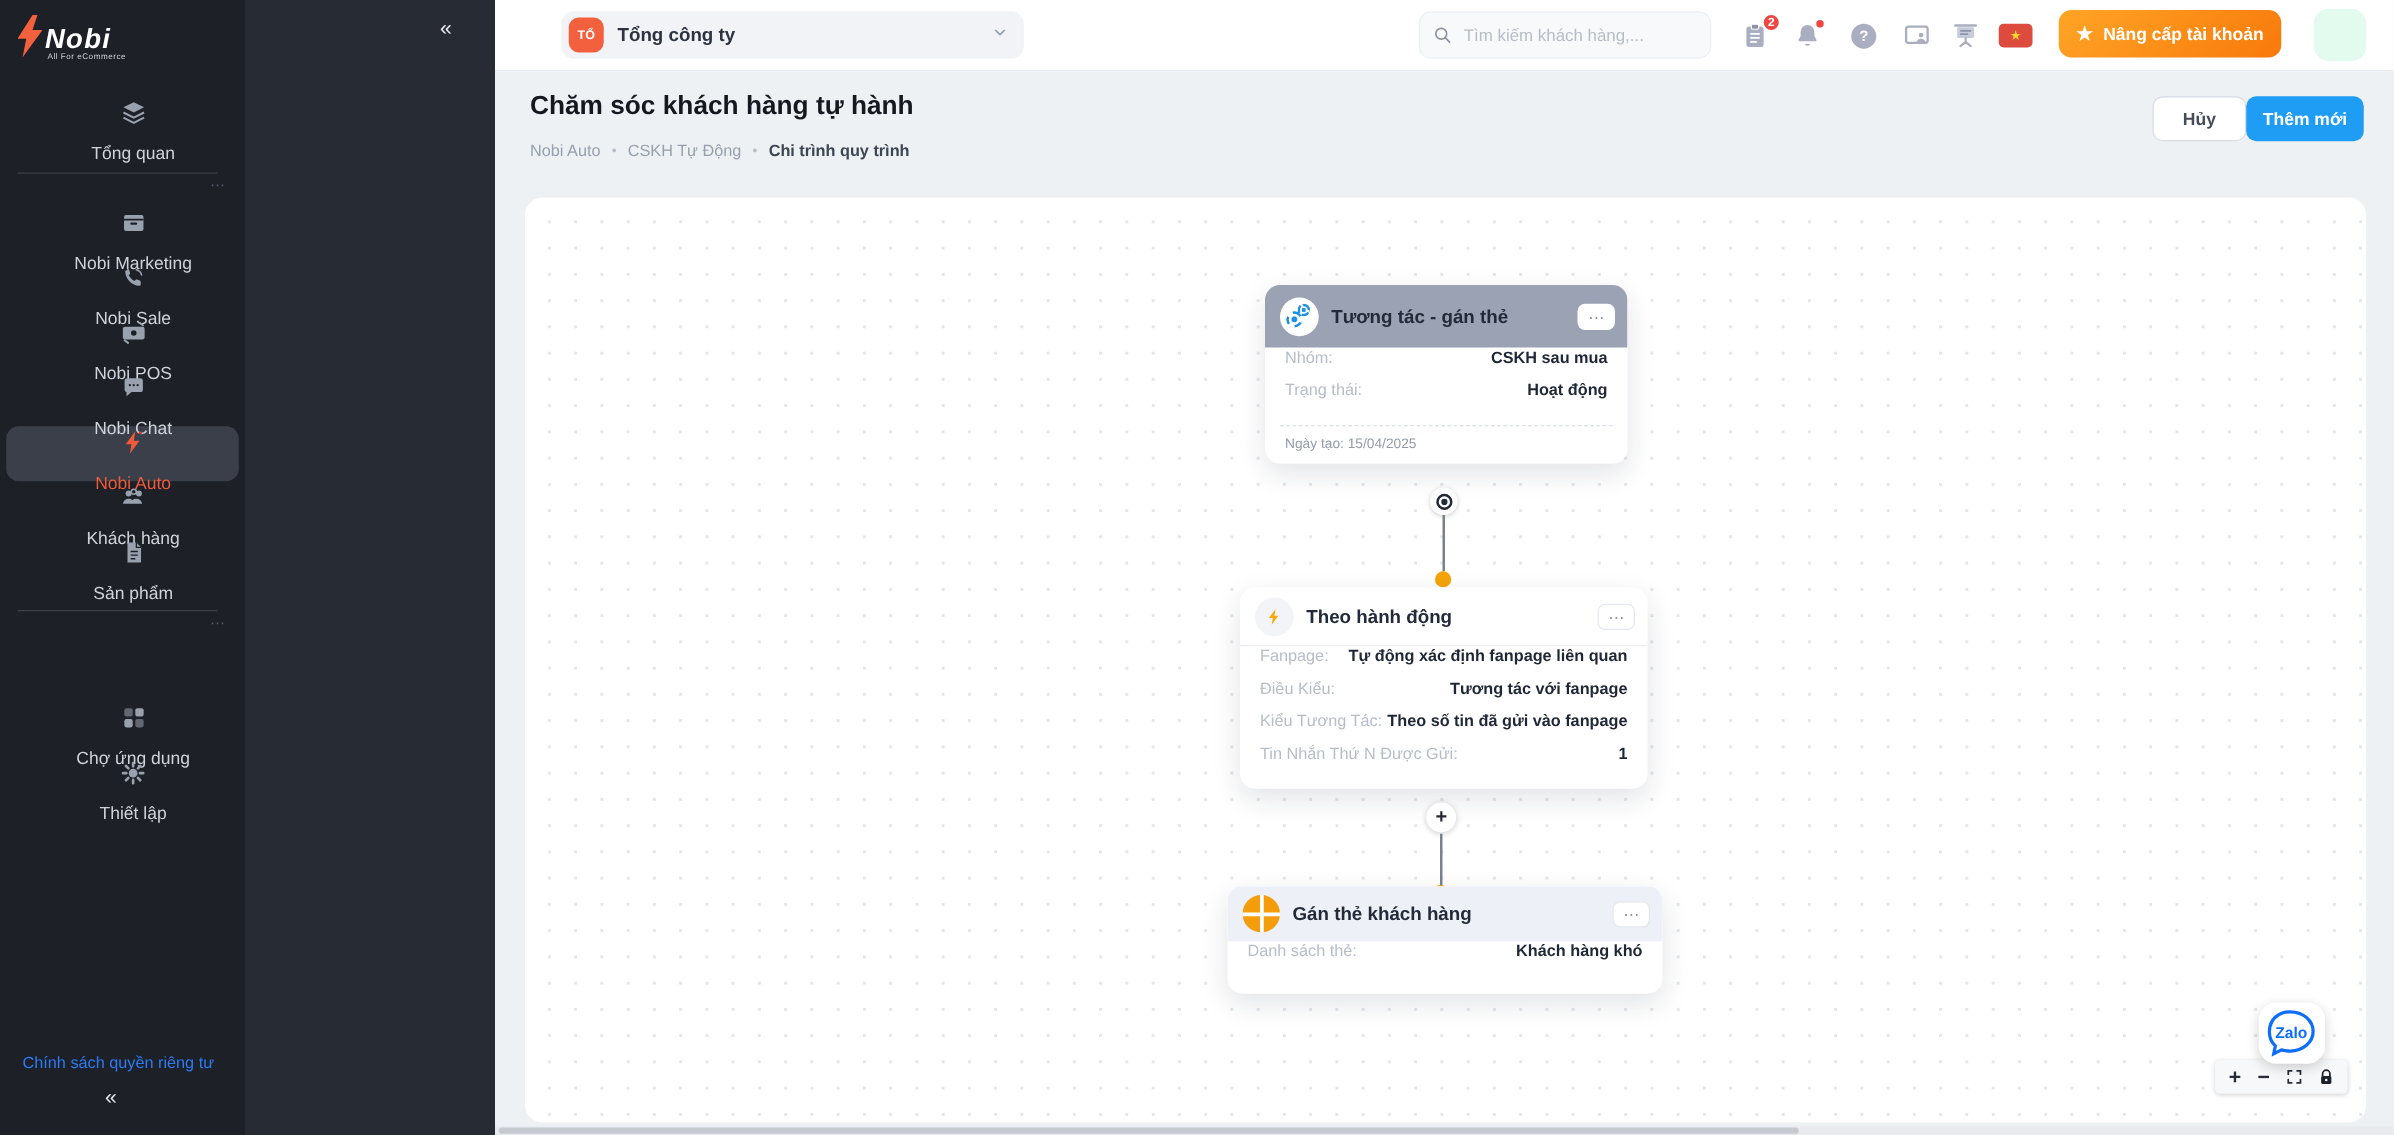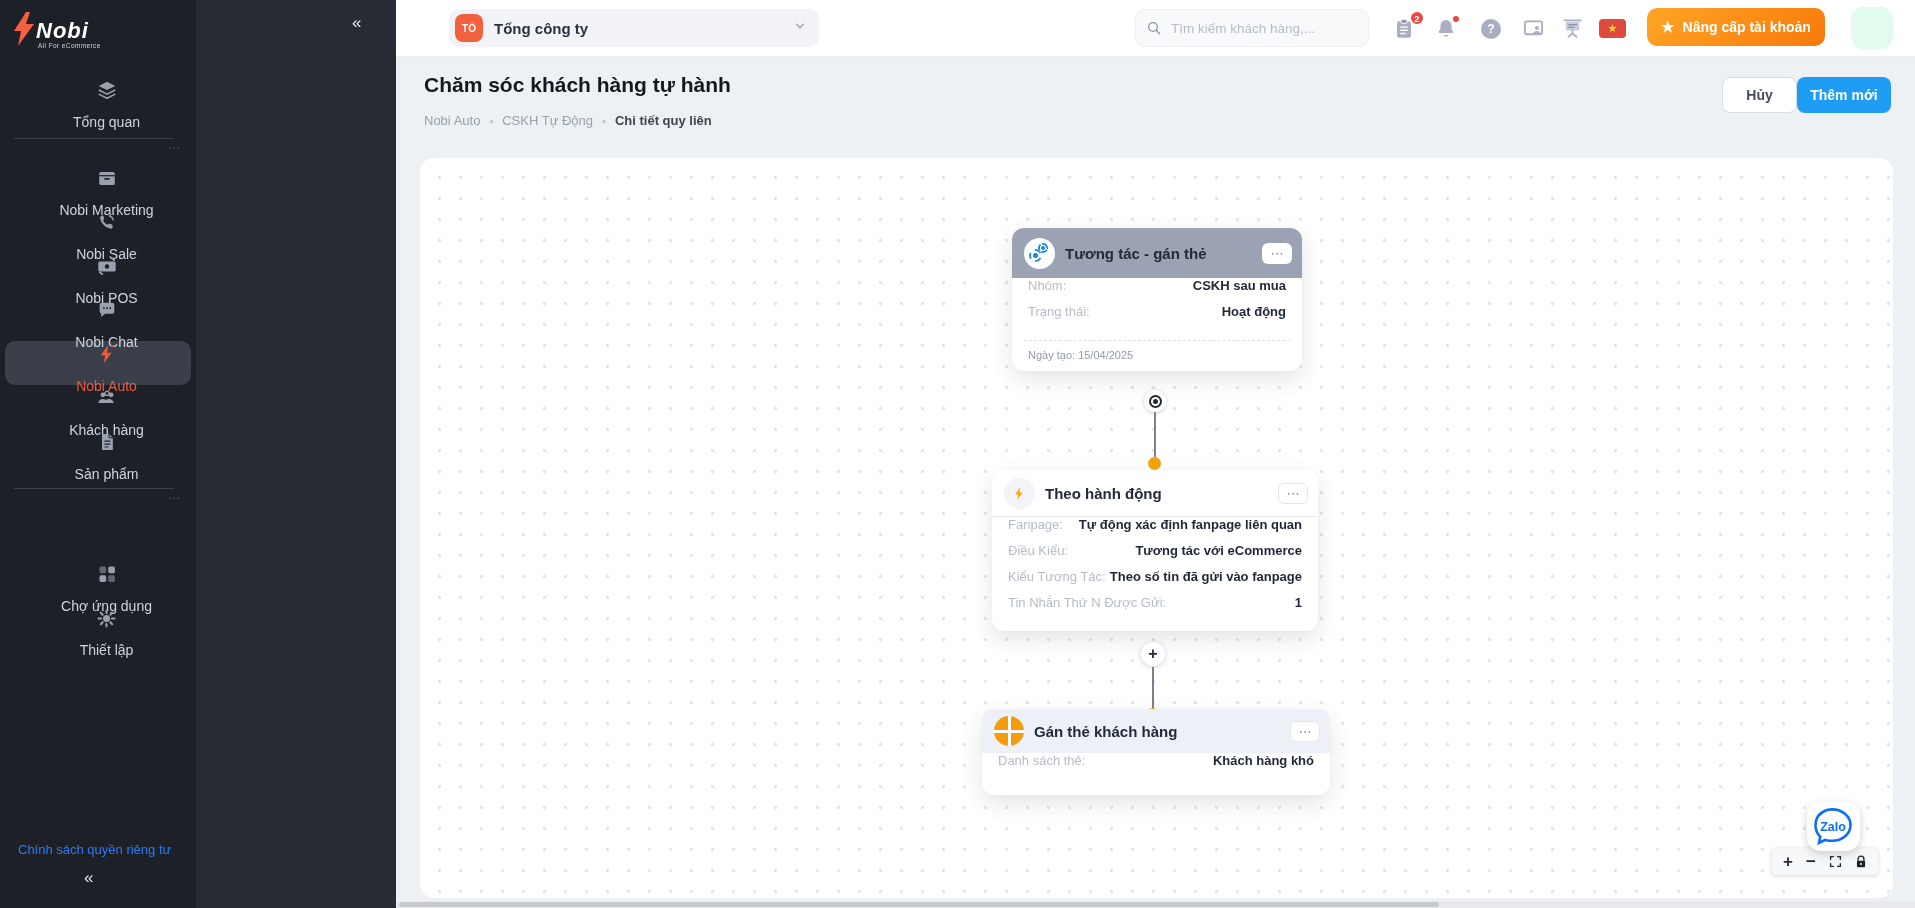--- a/index.html
+++ b/index.html
@@ -374,21 +374,21 @@
 </div>
 
 <div class="main">
   <div class="ptitle">Chăm sóc khách hàng tự hành</div>
 
   <div class="bcrumb">
     <span>Nobi Auto</span>
     <span class="sep">•</span>
     <span>CSKH Tự Động</span>
     <span class="sep">•</span>
-    <span class="cur">Chi tiết quy liên</span>
+    <span class="cur">Chi trình quy trình</span>
   </div>
 
   <button class="btn-cancel">Hủy</button>
   <button class="btn-add">Thêm mới</button>
 
   <div class="canvas">
 
     <div class="node" style="left:592px;top:70px;width:290px">
       <div class="nhead" style="background:#9aa2b4">
         <span class="hicon" style="background:#fff">
@@ -430,21 +430,21 @@
         <span class="title">Theo hành động</span>
         <button class="more b">⋯</button>
       </div>
       <div class="nrows" style="padding-bottom:10px">
         <div class="nrow">
           <span class="k">Fanpage:</span>
             <span class="v">Tự động xác định fanpage liên quan</span>
         </div>
         <div class="nrow">
           <span class="k">Điều Kiểu:</span>
-            <span class="v">Tương tác với eCommerce</span>
+            <span class="v">Tương tác với fanpage</span>
         </div>
         <div class="nrow">
           <span class="k">Kiểu Tương Tác:</span>
             <span class="v">Theo số tin đã gửi vào fanpage</span>
         </div>
         <div class="nrow">
           <span class="k">Tin Nhắn Thứ N Được Gửi:</span>
             <span class="v">1</span>
         </div>
       </div>

